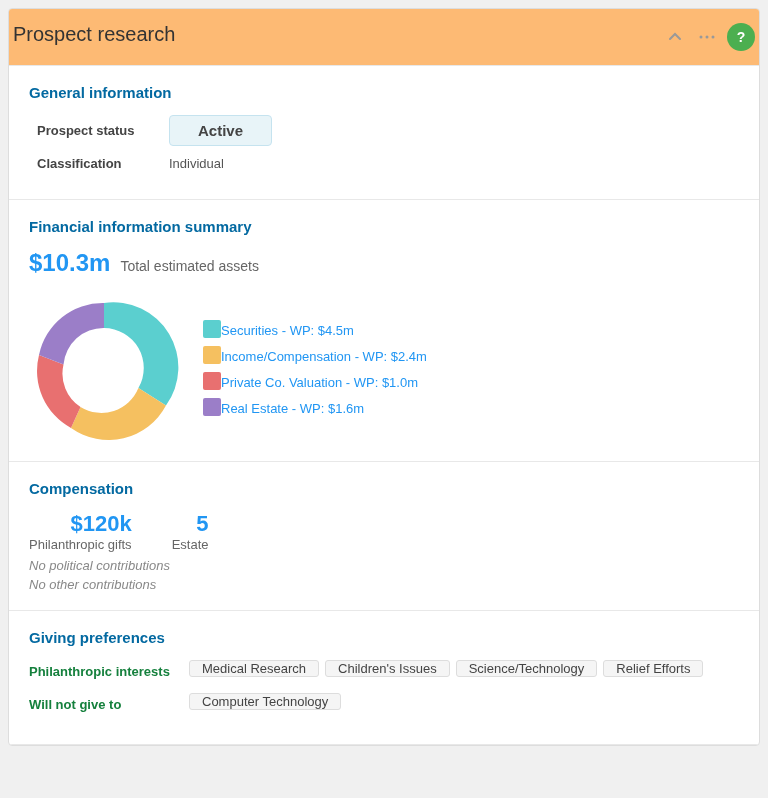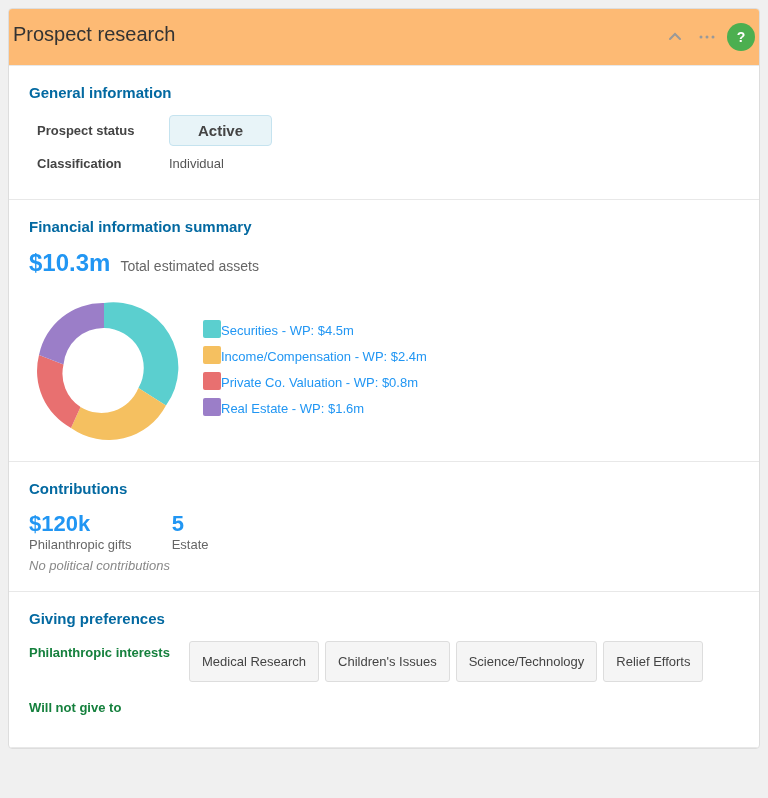--- a/index.html
+++ b/index.html
@@ -151,20 +151,21 @@
       margin-bottom: 6px;
     }
     .contrib-block {
       display: flex;
       flex-direction: column;
     }
     .contrib-amount {
       font-size: 22px;
       font-weight: 700;
       color: #2196F3;
+      text-align: right;
     }
     .contrib-label {
       font-size: 13px;
       color: #666;
     }
     .no-contrib {
       font-size: 13px;
       color: #888;
       font-style: italic;
       margin-top: 4px;
@@ -185,21 +186,21 @@
     }
     .tags-container {
       display: flex;
       flex-wrap: wrap;
       gap: 6px;
     }
     .tag {
       background: #f5f5f5;
       border: 1px solid #ddd;
       border-radius: 3px;
-      padding: 12px 12px;
+      padding: 0 12px;
       font-size: 13px;
       color: #444;
       cursor: default;
     }
   </style>
 </head>
 <body>
 
 <div class="page-container">
 
@@ -285,54 +286,58 @@
         <div class="legend-item">
           <div class="legend-color" style="background:#5BCFCF;"></div>
           <span>Securities - WP: $4.5m</span>
         </div>
         <div class="legend-item">
           <div class="legend-color" style="background:#F5C060;"></div>
           <span>Income/Compensation - WP: $2.4m</span>
         </div>
         <div class="legend-item">
           <div class="legend-color" style="background:#E87070;"></div>
-          <span>Private Co. Valuation - WP: $0.8m</span>
+          <span>Private Co. Valuation - WP: $1.0m</span>
         </div>
         <div class="legend-item">
           <div class="legend-color" style="background:#9B7EC8;"></div>
           <span>Real Estate - WP: $1.6m</span>
         </div>
       </div>
     </div>
   </div>
 
   <div class="section">
-    <div class="section-title">Contributions</div>
+    <div class="section-title">Compensation</div>
     <div class="contributions-amounts">
       <div class="contrib-block">
         <span class="contrib-amount">$120k</span>
         <span class="contrib-label">Philanthropic gifts</span>
       </div>
       <div class="contrib-block">
         <span class="contrib-amount">5</span>
         <span class="contrib-label">Estate</span>
       </div>
     </div>
     <div class="no-contrib">No political contributions</div>
+    <div class="no-contrib">No other contributions</div>
   </div>
 
   <div class="section">
     <div class="section-title">Giving preferences</div>
     <div class="pref-row">
       <span class="pref-label">Philanthropic interests</span>
       <div class="tags-container">
         <span class="tag">Medical Research</span>
         <span class="tag">Children's Issues</span>
         <span class="tag">Science/Technology</span>
         <span class="tag">Relief Efforts</span>
       </div>
     </div>
     <div class="pref-row">
       <span class="pref-label">Will not give to</span>
+      <div class="tags-container">
+        <span class="tag">Computer Technology</span>
+      </div>
     </div>
   </div>
 
 </div>
 
 </body></html>

